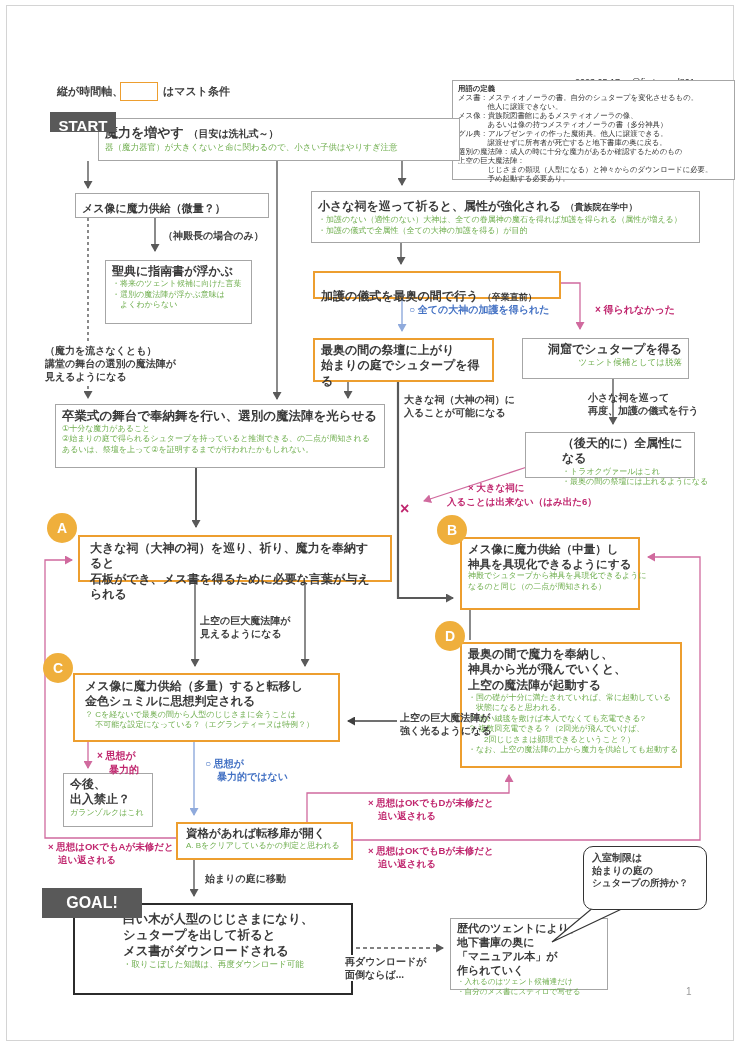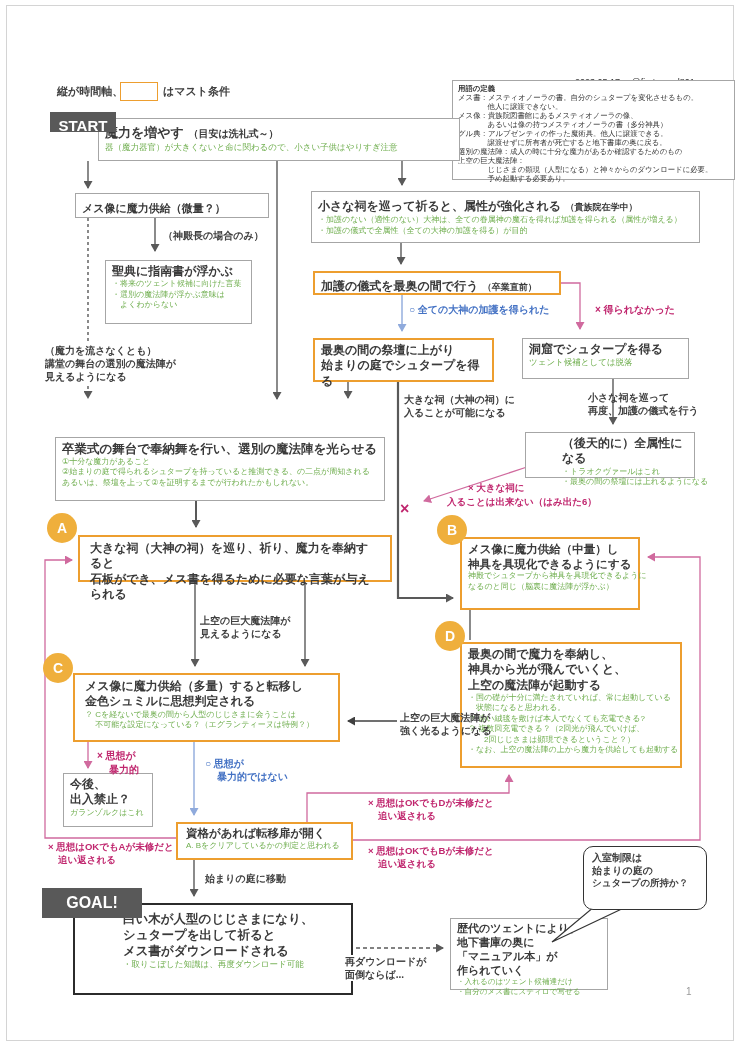--- a/index.html
+++ b/index.html
@@ -125,48 +125,48 @@
     <div>見えるようになる</div>
   </div>
 
   <div class="abs node" style="left:311px;top:191px;width:389px;height:52px;">
     <span class="t12">小さな祠を巡って祈ると、属性が強化される</span>
     <span class="sub">（貴族院在学中）</span>
     <div class="note">・加護のない（適性のない）大神は、全ての眷属神の魔石を得れば加護を得られる（属性が増える）</div>
     <div class="note">・加護の儀式で全属性（全ての大神の加護を得る）が目的</div>
   </div>
 
-  <div class="abs node onode" style="left:313px;top:271px;width:248px;height:24px;padding:2px 6px;">
+  <div class="abs node onode" style="left:313px;top:271px;width:248px;height:24px;padding:12px 6px;">
     <span class="t12">加護の儀式を最奥の間で行う</span>
     <span class="sub">（卒業直前）</span>
   </div>
 
   <div class="abs blu" style="left:409px;top:303px;">○ 全ての大神の加護を得られた</div>
   <div class="abs mag" style="left:595px;top:303px;font-size:10px;">× 得られなかった</div>
 
   <div class="abs node onode" style="left:313px;top:338px;width:181px;height:44px;">
     <div class="t12">最奥の間の祭壇に上がり</div>
     <div class="t12">始まりの庭でシュタープを得る</div>
   </div>
 
-  <div class="abs node" style="left:522px;top:338px;width:167px;height:41px;">
+  <div class="abs node" style="left:522px;top:338px;width:167px;height:41px;text-align:right;">
     <div class="t12">洞窟でシュタープを得る</div>
     <div class="note" style="font-size:8.5px;">ツェント候補としては脱落</div>
   </div>
 
   <div class="abs lab" style="left:404px;top:393px;">
     <div>大きな祠（大神の祠）に</div>
     <div>入ることが可能になる</div>
   </div>
   <div class="abs lab" style="left:588px;top:391px;">
     <div>小さな祠を巡って</div>
     <div>再度、加護の儀式を行う</div>
   </div>
 
-  <div class="abs node" style="left:55px;top:404px;width:330px;height:64px;margin-top:33px;">
+  <div class="abs node" style="left:55px;top:404px;width:330px;height:64px;">
     <div class="t12" style="font-size:12.5px;">卒業式の舞台で奉納舞を行い、選別の魔法陣を光らせる</div>
     <div class="note">①十分な魔力があること</div>
     <div class="note">②始まりの庭で得られるシュタープを持っていると推測できる、の二点が周知される</div>
     <div class="note">あるいは、祭壇を上って②を証明するまでが行われたかもしれない。</div>
   </div>
 
   <div class="abs node" style="left:525px;top:432px;width:170px;height:46px;padding-left:36px;">
     <div class="t12">（後天的に）全属性になる</div>
     <div class="note">・トラオクヴァールはこれ</div>
     <div class="note">・最奥の間の祭壇には上れるようになる</div>
@@ -180,21 +180,21 @@
   <div class="abs node onode" style="left:78px;top:535px;width:314px;height:47px;padding:4px 10px;">
     <div class="t12">大きな祠（大神の祠）を巡り、祈り、魔力を奉納すると</div>
     <div class="t12">石板ができ、メス書を得るために必要な言葉が与えられる</div>
   </div>
 
   <div class="abs circle" style="left:437px;top:515px;">B</div>
   <div class="abs node onode" style="left:460px;top:537px;width:180px;height:73px;">
     <div class="t12" style="font-size:11.5px;">メス像に魔力供給（中量）し</div>
     <div class="t12" style="font-size:11.5px;">神具を具現化できるようにする</div>
     <div class="note">神殿でシュタープから神具を具現化できるように</div>
-    <div class="note">なるのと同じ（脳裏に魔法陣が浮かぶ）</div>
+    <div class="note">なるのと同じ（の二点が周知される）</div>
   </div>
 
   <div class="abs lab" style="left:200px;top:614px;">
     <div>上空の巨大魔法陣が</div>
     <div>見えるようになる</div>
   </div>
 
   <div class="abs circle" style="left:435px;top:621px;">D</div>
   <div class="abs node onode" style="left:460px;top:642px;width:222px;height:126px;">
     <div class="t12">最奥の間で魔力を奉納し、</div>

